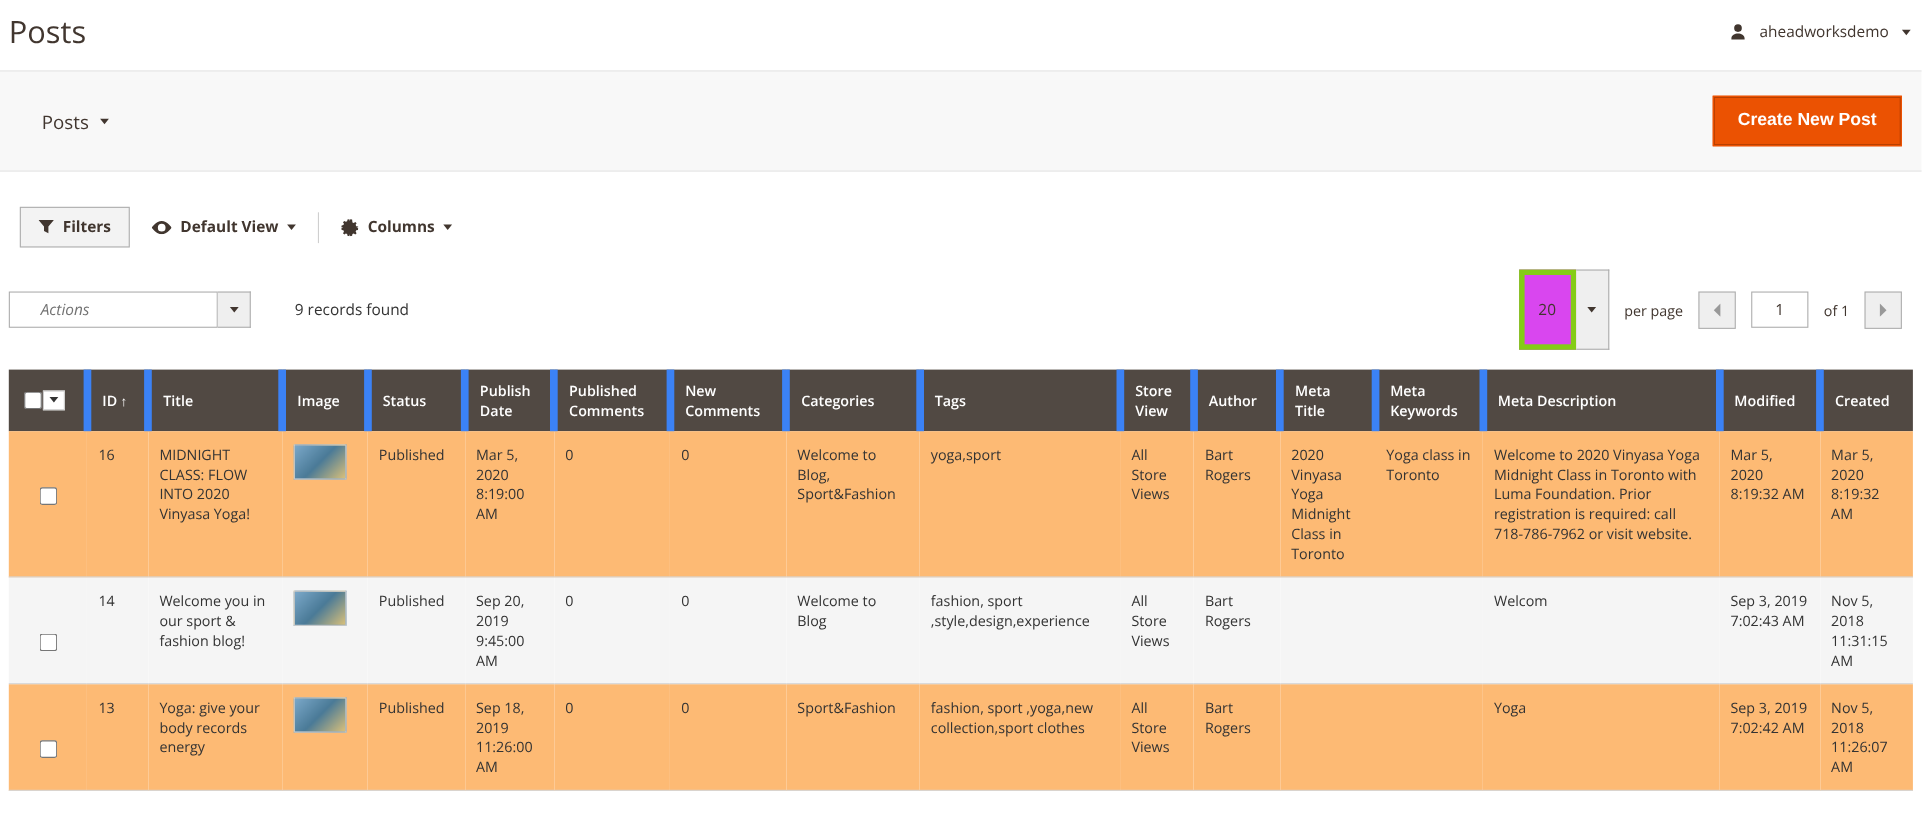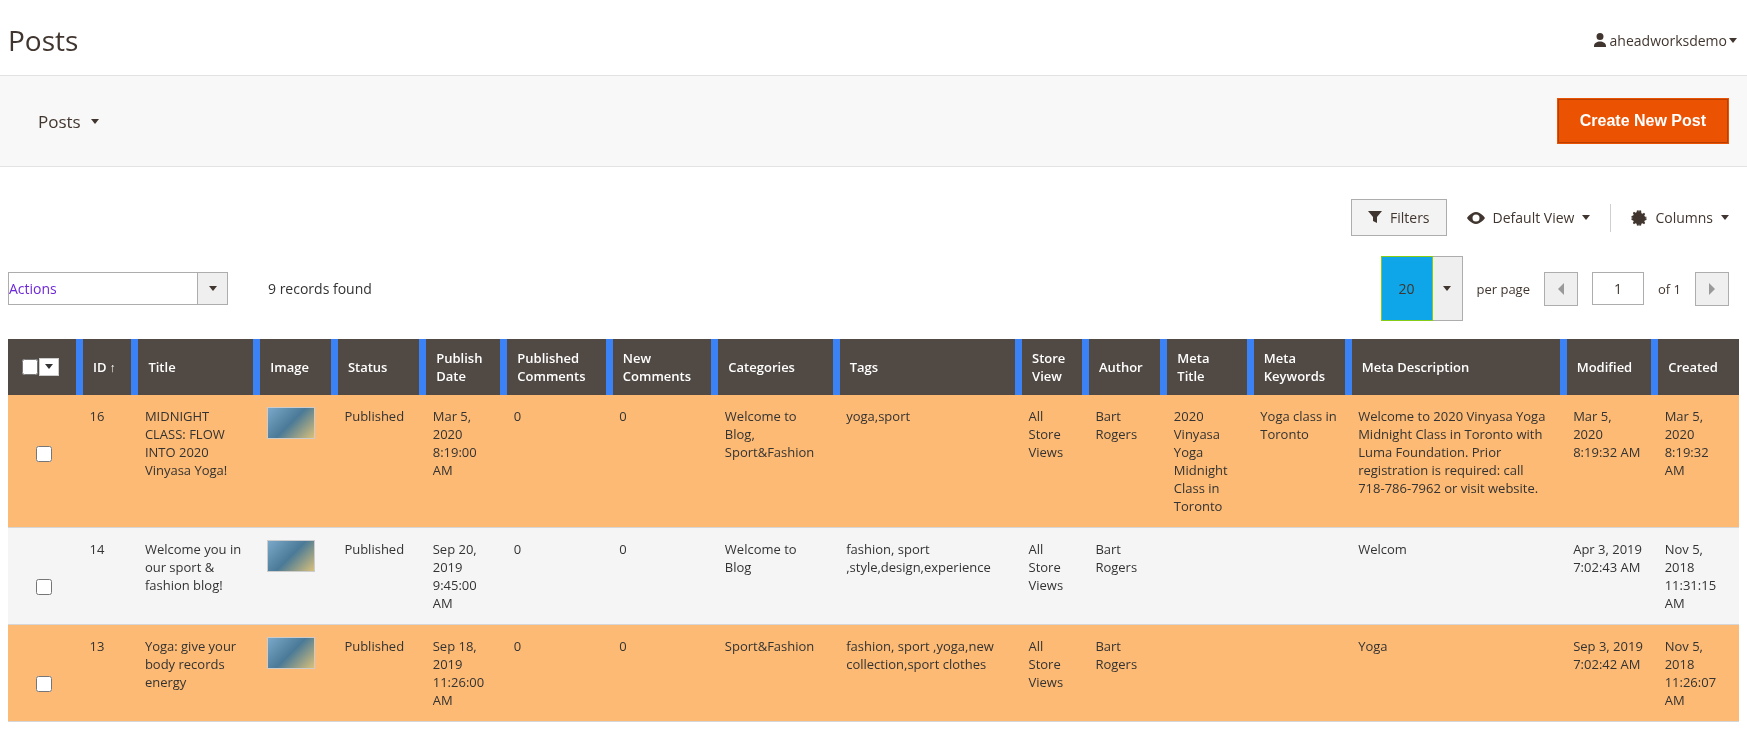--- a/index.html
+++ b/index.html
@@ -6,38 +6,37 @@
   body {
     margin: 0;
     font-family: 'Open Sans', -apple-system, BlinkMacSystemFont, Arial, sans-serif;
     font-size: 13px;
     color: #41362f;
     background: #fff;
   }
   .page {
     width: 1747px;
     padding: 0;
-    margin-top: 11px;
   }
   .header-row {
     display: flex;
     justify-content: space-between;
     align-items: center;
     padding: 10px 10px 10px 8px;
   }
   .page-title {
     font-size: 28px;
     font-weight: 400;
     color: #41362f;
     margin: 0;
   }
   .account {
     display: flex;
     align-items: center;
-    gap: 2px;
+    gap: 12px;
     cursor: pointer;
     font-size: 14px;
     color: #41362f;
   }
   .account svg { fill: #41362f; }
 
   .toolbar-bar {
     background: #f8f8f8;
     border-top: 1px solid #e3e3e3;
     border-bottom: 1px solid #e3e3e3;
@@ -62,24 +61,24 @@
     border: 1px solid #eb5202;
     font-size: 16px;
     font-weight: 600;
     padding: 13px 22px;
     cursor: pointer;
     box-shadow: 0 0 0 1px #b84002 inset;
   }
 
   .control-row {
     display: flex;
-    justify-content: flex-end;
     align-items: center;
     gap: 20px;
     padding: 32px 18px 14px 18px;
+    font-weight: bold;
   }
   .ctrl-btn {
     display: inline-flex;
     align-items: center;
     gap: 8px;
     font-size: 14px;
     color: #41362f;
     cursor: pointer;
   }
   .filters-btn {
@@ -102,25 +101,26 @@
     display: flex;
     justify-content: space-between;
     align-items: center;
     padding: 6px 18px 18px 8px;
   }
   .actions-select {
     display: flex;
   }
   .actions-main {
     border: 1px solid #adadad;
-    padding: 6px 0;
+    padding: 6px 28px;
     min-width: 190px;
     font-size: 14px;
-    color: #6d28d9;
+    color: #737373;
     background: #fff;
+    font-style: italic;
   }
   .actions-dd {
     border: 1px solid #adadad;
     border-left: none;
     width: 30px;
     background: #efefef;
     display: flex;
     align-items: center;
     justify-content: center;
     cursor: pointer;
@@ -132,26 +132,26 @@
   }
   .pager-group {
     display: flex;
     align-items: center;
     gap: 14px;
   }
   .perpage-box {
     display: flex;
   }
   .perpage-input {
-    border: 1px solid #84cc16;
+    border: 5px solid #84cc16;
     width: 52px;
     text-align: center;
     padding: 22px 0;
     font-size: 14px;
-    background: #0ea5e9;
+    background: #d946ef;
   }
   .perpage-dd {
     border: 1px solid #adadad;
     border-left: none;
     width: 30px;
     background: #efefef;
     display: flex; align-items: center; justify-content: center;
     cursor: pointer;
   }
   .pager-btn {
@@ -406,21 +406,21 @@
     <td>Sep 20, 2019 9:45:00 AM</td>
     <td>0</td>
     <td>0</td>
     <td>Welcome to Blog</td>
     <td>fashion, sport ,style,design,experience</td>
     <td>All Store Views</td>
     <td>Bart Rogers</td>
     <td></td>
     <td></td>
     <td>Welcom</td>
-    <td>Apr 3, 2019 7:02:43 AM</td>
+    <td>Sep 3, 2019 7:02:43 AM</td>
     <td>Nov 5, 2018 11:31:15 AM</td>
   </tr>
         <tr class="odd">
     <td>
             <div class="row-cb">
               <input type="checkbox" style="">
             </div>
           </td>
     <td>13</td>
     <td class="link-cell">Yoga: give your body records energy</td>

